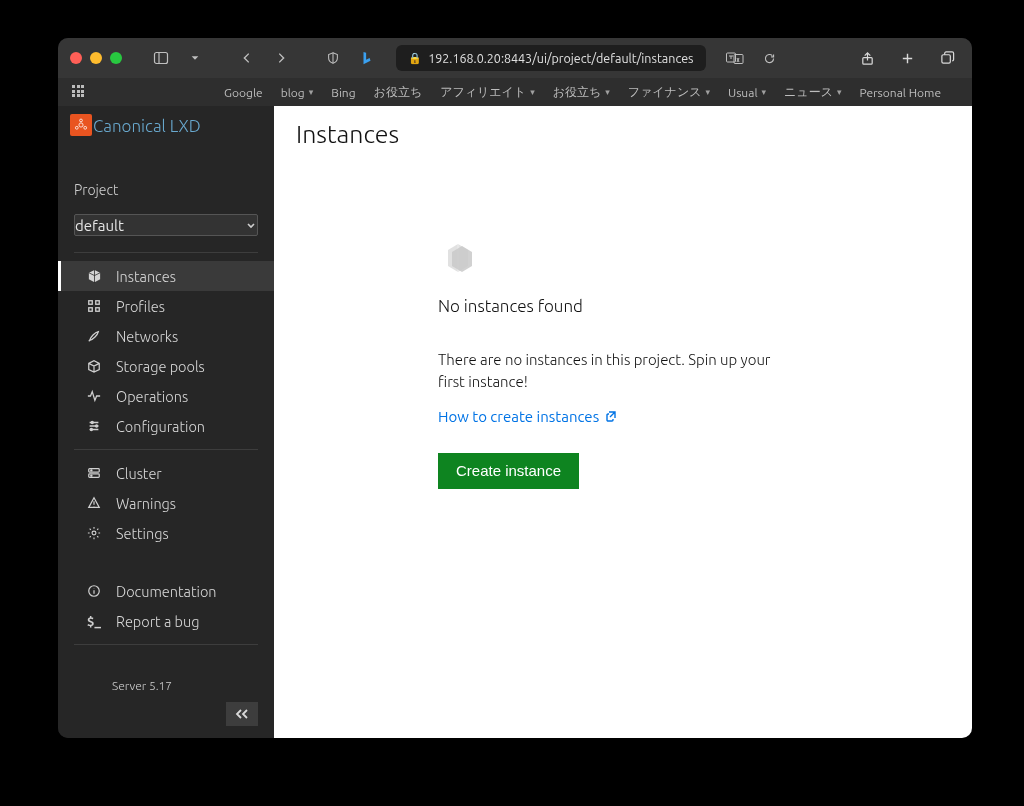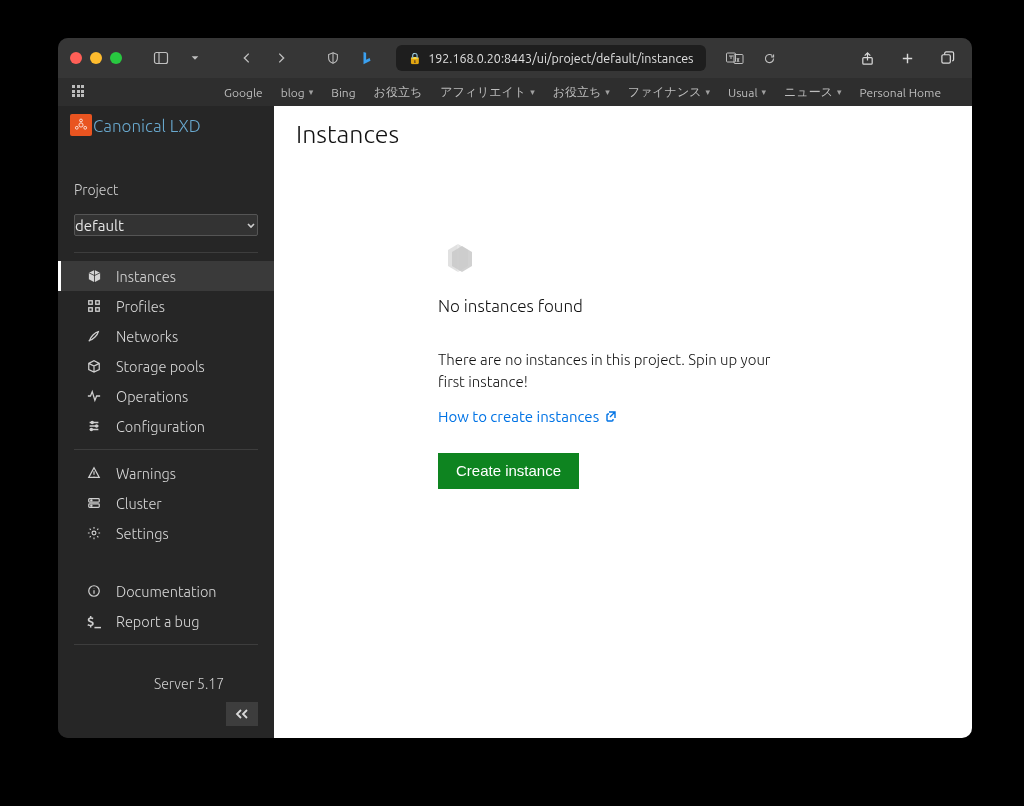--- a/index.html
+++ b/index.html
@@ -65,21 +65,21 @@
   ul.nav { list-style:none; }
   ul.nav li {
     display:flex; align-items:center; gap:14px; height:30px; padding: 0 16px 0 28px;
     cursor:pointer; color:#d9d9d9; font-size:14.5px; font-weight:300;
   }
   ul.nav li .ico { width:16px; display:flex; justify-content:center; color:#cfcfcf;}
   ul.nav li.active { background:#3a3a3a; position:relative; }
   ul.nav li.active::before { content:""; position:absolute; left:0; top:0; bottom:0; width:3px; background:#fff; }
 
   .sidebar-bottom { margin-top:auto; }
-  .server-ver { padding: 10px 8px 10px 54px; color:#cfcfcf; font-size:14px; font-weight:300;text-align:center;}
+  .server-ver { padding: 10px 8px 10px 54px; color:#cfcfcf; font-size:12px; font-weight:300;}
   .collapse {
     width:32px; height:24px; background:#3d3d3d; color:#d9d9d9; display:flex; align-items:center; justify-content:center;
     margin: 0 16px 12px auto; cursor:pointer; font-size:13px;
   }
 
   
   .main { flex:1; background:#fff; padding: 14px 22px; color:#111; overflow:auto;}
   .page-title { font-size:25px; font-weight:300; color:#111; margin-bottom: 90px;}
   .empty { margin-left: 142px; max-width: 340px; }
   .empty-icon { width:40px; height:40px; margin-bottom:18px; }
@@ -312,35 +312,35 @@
               </span>
             <span data-bind="nav_main.5.label">Configuration</span>
           </li>
         </ul>
 
         <div class="nav-sep"></div>
         <ul class="nav">
           <li>
             <span class="ico">
                 <svg viewBox="0 0 16 16" width="14" height="14" fill="none" stroke="#cfcfcf" stroke-width="1.4">
-                  <path d="M8 2l6 11H2zM8 6v4M8 12v.5"></path>
-                </svg>
-              </span>
-            <span data-bind="nav_cluster.1.label">Warnings</span>
-          </li>
-          <li>
-            <span class="ico">
-                <svg viewBox="0 0 16 16" width="14" height="14" fill="none" stroke="#cfcfcf" stroke-width="1.4">
                   <rect x="2" y="3" width="12" height="4" rx="1"></rect>
                   <rect x="2" y="9" width="12" height="4" rx="1"></rect>
                   <circle cx="5" cy="5" r=".7" fill="#cfcfcf"></circle>
                   <circle cx="5" cy="11" r=".7" fill="#cfcfcf"></circle>
                 </svg>
               </span>
             <span data-bind="nav_cluster.0.label">Cluster</span>
+          </li>
+          <li>
+            <span class="ico">
+                <svg viewBox="0 0 16 16" width="14" height="14" fill="none" stroke="#cfcfcf" stroke-width="1.4">
+                  <path d="M8 2l6 11H2zM8 6v4M8 12v.5"></path>
+                </svg>
+              </span>
+            <span data-bind="nav_cluster.1.label">Warnings</span>
           </li>
           <li>
             <span class="ico">
                 <svg viewBox="0 0 16 16" width="14" height="14" fill="none" stroke="#cfcfcf" stroke-width="1.3">
                   <circle cx="8" cy="8" r="2.2"></circle>
                   <path d="M8 1v2M8 13v2M1 8h2M13 8h2M3 3l1.4 1.4M11.6 11.6L13 13M13 3l-1.4 1.4M4.4 11.6L3 13"></path>
                 </svg>
               </span>
             <span data-bind="nav_cluster.2.label">Settings</span>
           </li>

